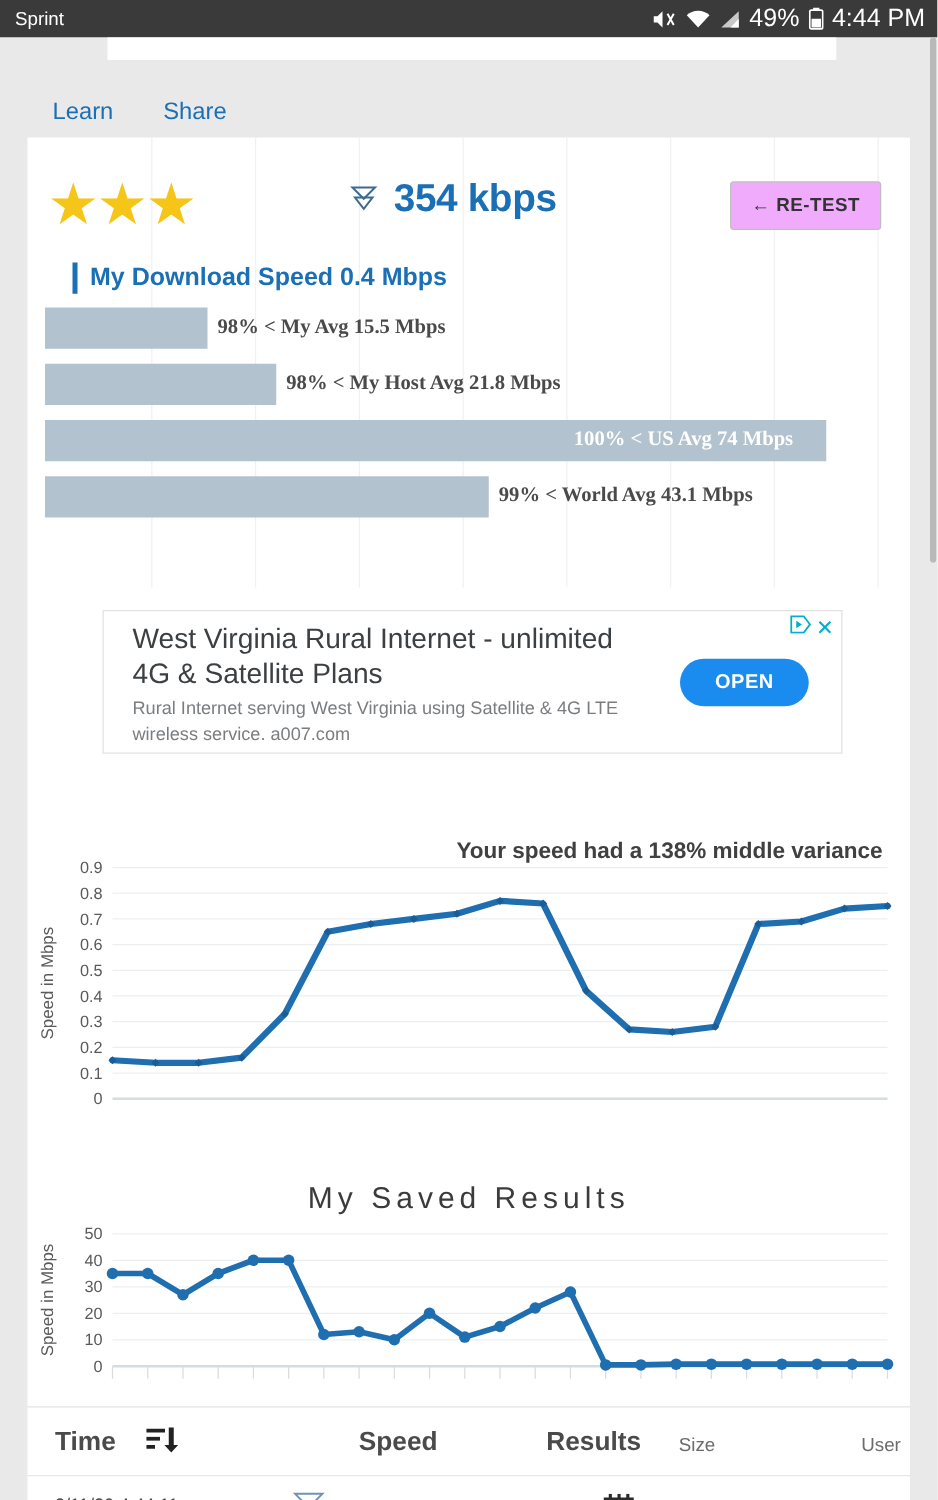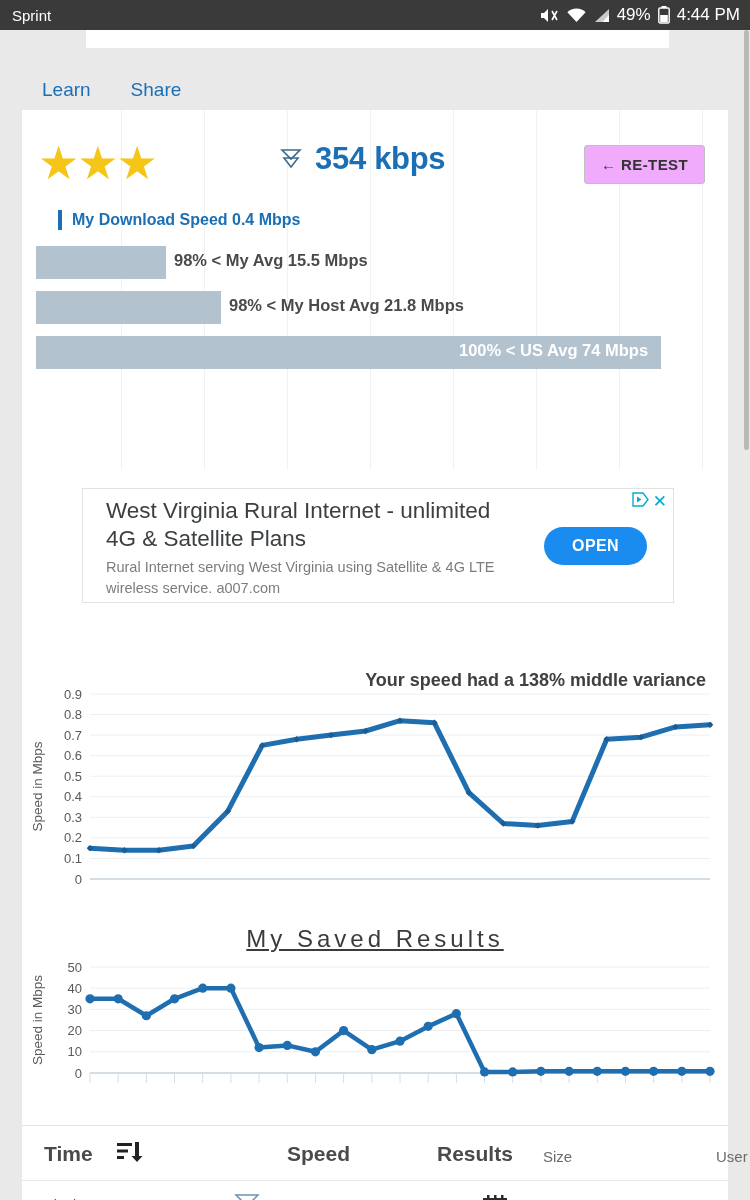--- a/index.html
+++ b/index.html
@@ -10,21 +10,21 @@
     overflow:hidden;
     position:relative;
   }
 
   
   .statusbar{
     height:30px; background:#3a3a3a; color:#ffffff;
     display:flex; align-items:center; justify-content:space-between;
     padding:0 10px 0 12px; font-size:15px;
   }
-  .statusbar .right{ display:flex; align-items:center; gap:7px; font-size:17px; }
+  .statusbar .right{ display:flex; align-items:center; gap:7px; font-size:20px; }
   .sb-icon{ display:inline-block; line-height:1; }
   .wifi-ico svg, .sig-ico svg, .mute-ico svg, .batt-ico svg{ display:block; }
 
   
   .page{
     position:absolute; top:30px; left:0; width:750px; height:1170px;
     background:#e9e9e9;
   }
   .topwhite{
     position:absolute; top:0; left:86px; width:583px; height:18px;
@@ -75,26 +75,26 @@
   .retest{
     position:absolute; right:23px; top:15px;
     border:1px solid #bfbfbf; background:#f0abfc; color:#333;
     font-size:15px; font-weight:bold; letter-spacing:.4px;
     padding:10px 16px; border-radius:3px; cursor:pointer;
   }
 
   
   .dlhead{
     position:absolute; top:100px; left:36px;
-    font-size:16px; font-weight:bold; color:#1a6fb5;
+    font-size:20px; font-weight:bold; color:#1a6fb5;
     padding-left:10px; border-left:4px solid #1a6fb5; line-height:1.25;
   }
 
   
-  .bars{ position:absolute; top:136px; left:0; width:706px; }
+  .bars{ position:absolute; top:136px; left:0; width:706px;font-family:Liberation Serif, serif; }
   .barrow{ position:relative; height:45px; }
   .bar{
     position:absolute; left:14px; top:0; height:33px;
     background:#b3c2cf;
   }
   .barlbl{
     position:absolute; top:5px; font-size:16.5px; font-weight:bold; color:#4a4a4a;
     white-space:nowrap;
   }
   .barlbl.inside{ color:#ffffff; }
@@ -130,36 +130,35 @@
   .variance{
     position:absolute; top:550px; right:22px;
     font-size:18px; font-weight:bold; color:#404040;margin-top:10px;
   }
 
   
   .chart1{ position:absolute; top:570px; left:0; width:706px; height:235px; }
   .chart2wrap{ position:absolute; top:815px; left:0; width:706px; height:200px; }
   .chart2title{
     text-align:center; font-size:24px; color:#3b3b3b; letter-spacing:4px;
-    margin-top:0;
-    text-decoration:underline;
+    margin-top:20px;
   }
 
   
   .tablewrap{ position:absolute; top:1015px; left:0; width:706px; }
   .thead{
     position:relative; height:55px; border-top:1px solid #e3e3e3;
   }
   .th{ position:absolute; top:16px; font-weight:bold; color:#4a4a4a; }
   .th.time{ left:22px; font-size:21px; }
   .th.sortico{ left:95px; top:14px; }
   .th.speed{ left:265px; font-size:21px; }
   .th.provider{ left:415px; font-size:21px; }
   .th.size{ left:521px; font-size:15px; top:22px; font-weight:normal; color:#6b6b6b;}
-  .th.user{ left:667px; font-size:15px; top:22px; font-weight:normal; color:#6b6b6b;margin-left:27px;}
+  .th.user{ left:667px; font-size:15px; top:22px; font-weight:normal; color:#6b6b6b;}
   .trow{
     position:relative; height:60px; border-top:1px solid #e8e8e8;
   }
   .td{ position:absolute; top:16px; }
   .td.time{ left:22px; font-size:14.5px; color:#4a4a4a; }
   .td.dl{ left:210px; top:10px; }
   .td.speed{ left:262px; font-size:20px; color:#2e7fc1; }
   .td.cal{ left:460px; top:14px; }
   .td.size{ left:528px; font-size:15px; color:#4a4a4a; top:18px;}
 
@@ -249,20 +248,24 @@
         <div class="bar" style="width:130px"></div>
         <div class="barlbl" style="left:152px">98% &lt; My Avg 15.5 Mbps</div>
       </div>
       <div class="barrow">
         <div class="bar" style="width:185px"></div>
         <div class="barlbl" style="left:207px">98% &lt; My Host Avg 21.8 Mbps</div>
       </div>
       <div class="barrow">
         <div class="bar" style="width:625px"></div>
         <div class="barlbl inside" style="left:437px">100% &lt; US Avg 74 Mbps</div>
+      </div>
+      <div class="barrow">
+        <div class="bar" style="width:355px"></div>
+        <div class="barlbl" style="left:377px">99% &lt; World Avg 43.1 Mbps</div>
       </div>
     </div>
 
     <div class="ad">
       <div class="ad-badges">
         <span class="adchoice">
           <svg width="17" height="15" viewBox="0 0 17 15">
               <path d="M1 1h10l5 6.5L11 14H1z" fill="none" stroke="#00aecd" stroke-width="1.4"></path>
               <path d="M5 4.5l4.5 3L5 10.5z" fill="#00aecd"></path>
             </svg>

